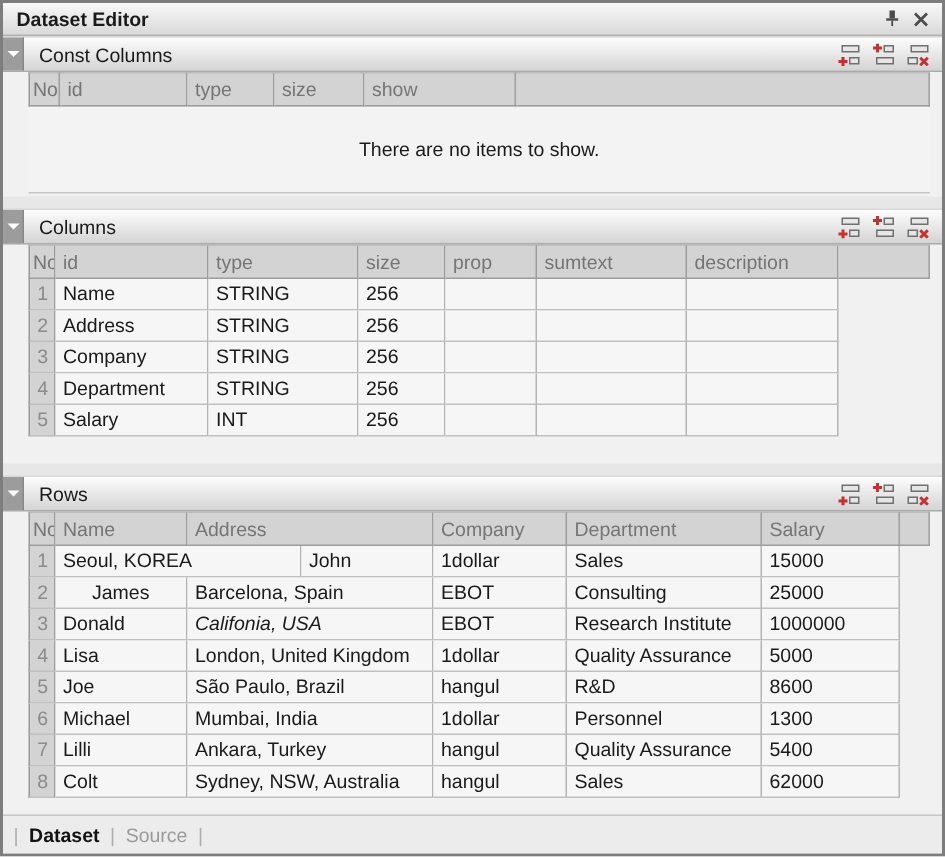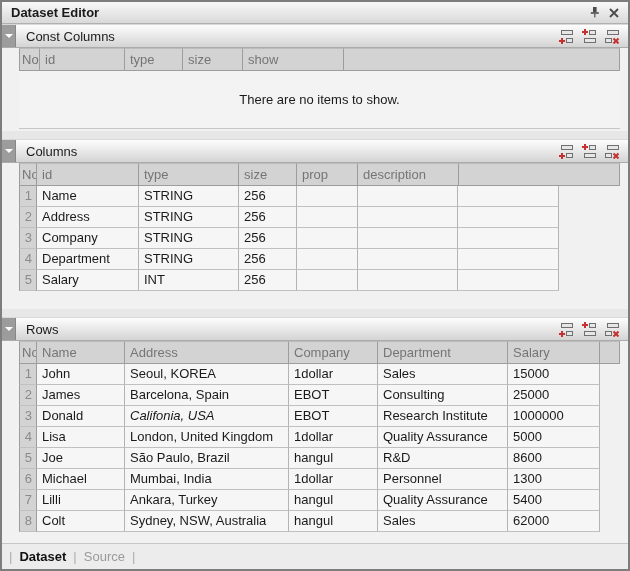--- a/index.html
+++ b/index.html
@@ -154,20 +154,21 @@
 </div>
     </div>
     <div class="sec-body pad-lg">
       <div class="grid">
           <div class="grid-row grid-head">
             <div class="cell first" style="width: 18px;">No</div>
             <div class="cell" style="width: 102px;">id</div>
             <div class="cell" style="width: 100px;">type</div>
             <div class="cell" style="width: 58px;">size</div>
             <div class="cell" style="width: 61px;">prop</div>
+            <div class="cell" style="width: 100px;">sumtext</div>
             <div class="cell" style="width: 101px;">description</div>
             <div class="cell filler"></div>
           </div>
           <div class="grid-row">
             <div class="cell num" style="width: 18px;">1</div>
             <div class="cell" style="width: 102px;">Name</div>
             <div class="cell" style="width: 100px;">STRING</div>
             <div class="cell" style="width: 58px;">256</div>
             <div class="cell" style="width: 61px;"></div>
             <div class="cell" style="width: 100px;"></div>
@@ -251,29 +252,29 @@
             <div class="cell first" style="width: 18px;">No</div>
             <div class="cell" style="width: 88px;">Name</div>
             <div class="cell" style="width: 164px;">Address</div>
             <div class="cell" style="width: 89px;">Company</div>
             <div class="cell" style="width: 130px;">Department</div>
             <div class="cell" style="width: 92px;">Salary</div>
             <div class="cell filler"></div>
           </div>
           <div class="grid-row">
             <div class="cell num" style="width: 18px;">1</div>
+            <div class="cell" style="width: 164px;">Seoul, KOREA</div>
             <div class="cell" style="width: 88px;">John</div>
-            <div class="cell" style="width: 164px;">Seoul, KOREA</div>
             <div class="cell" style="width: 89px;">1dollar</div>
             <div class="cell" style="width: 130px;">Sales</div>
             <div class="cell" style="width: 92px;">15000</div>
           </div>
           <div class="grid-row">
             <div class="cell num" style="width: 18px;">2</div>
-            <div class="cell" style="width: 88px;">James</div>
+            <div class="cell" style="width: 88px; text-align: center;">James</div>
             <div class="cell" style="width: 164px;">Barcelona, Spain</div>
             <div class="cell" style="width: 89px;">EBOT</div>
             <div class="cell" style="width: 130px;">Consulting</div>
             <div class="cell" style="width: 92px;">25000</div>
           </div>
           <div class="grid-row">
             <div class="cell num" style="width: 18px;">3</div>
             <div class="cell" style="width: 88px;">Donald</div>
             <div class="cell" style="width: 164px; font-style: italic;">Califonia, USA</div>
             <div class="cell" style="width: 89px;">EBOT</div>

